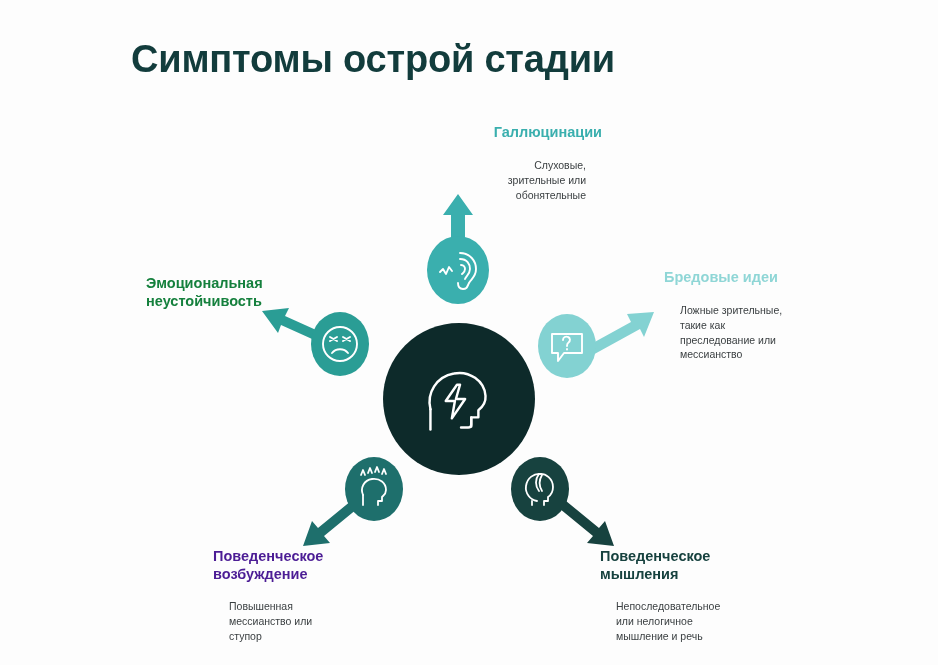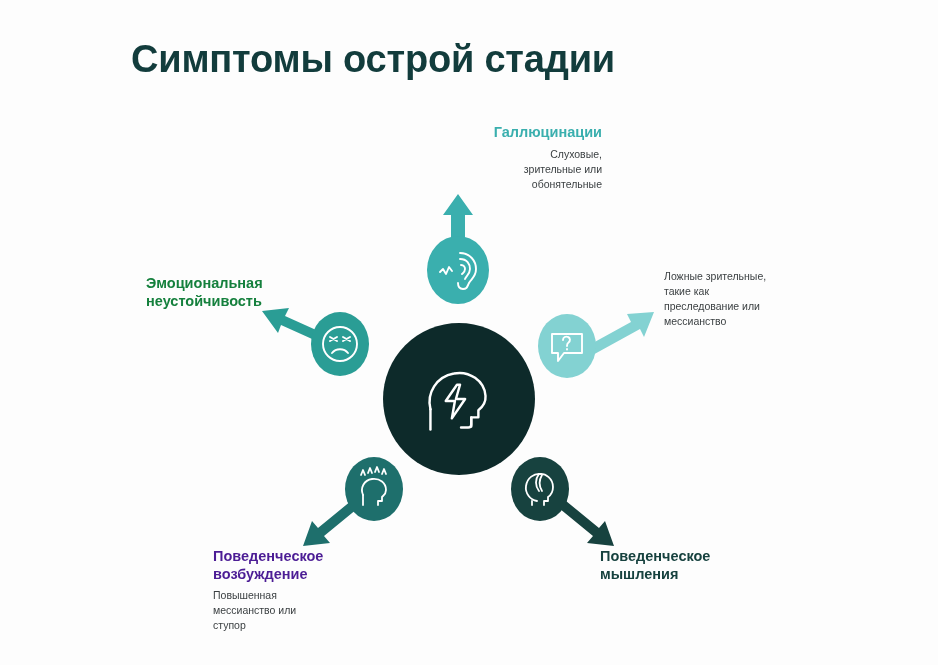--- a/index.html
+++ b/index.html
@@ -44,21 +44,21 @@
     font-size: 14.5px;
     font-weight: bold;
     line-height: 1.22;
     margin: 0 0 5px 0;
     white-space: pre-line;
   }
   .callout-desc {
     font-size: 10.5px;
     line-height: 1.42;
     color: #3a3f41;
-    margin: 0;
+    margin: 16px;
     white-space: pre-line;
   }
   #callout-hallucinations {
     left: 412px;
     top: 124px;
     width: 190px;
     text-align: right;
   }
   #callout-emotional {
     left: 146px;
@@ -181,32 +181,36 @@
 зрительные или
 обонятельные</p>
   </div>
 
   <div class="callout" id="callout-emotional">
     <p class="callout-heading" style="color:#15803d">Эмоциональная
 неустойчивость</p>
   </div>
 
   <div class="callout" id="callout-delusions">
+    <p class="callout-heading" style="color:#8fd6d6">Бредовые идеи</p>
     <p class="callout-desc">Ложные зрительные,
 такие как
 преследование или
 мессианство</p>
   </div>
 
   <div class="callout" id="callout-agitation">
     <p class="callout-heading" style="color:#4c1d95">Поведенческое
 возбуждение</p>
     <p class="callout-desc">Повышенная
 мессианство или
 ступор</p>
   </div>
 
   <div class="callout" id="callout-disorganized">
     <p class="callout-heading" style="color:#17423f">Поведенческое
 мышления</p>
+    <p class="callout-desc">Непоследовательное
+или нелогичное
+мышление и речь</p>
   </div>
 
 </div>
 
 </body></html>

